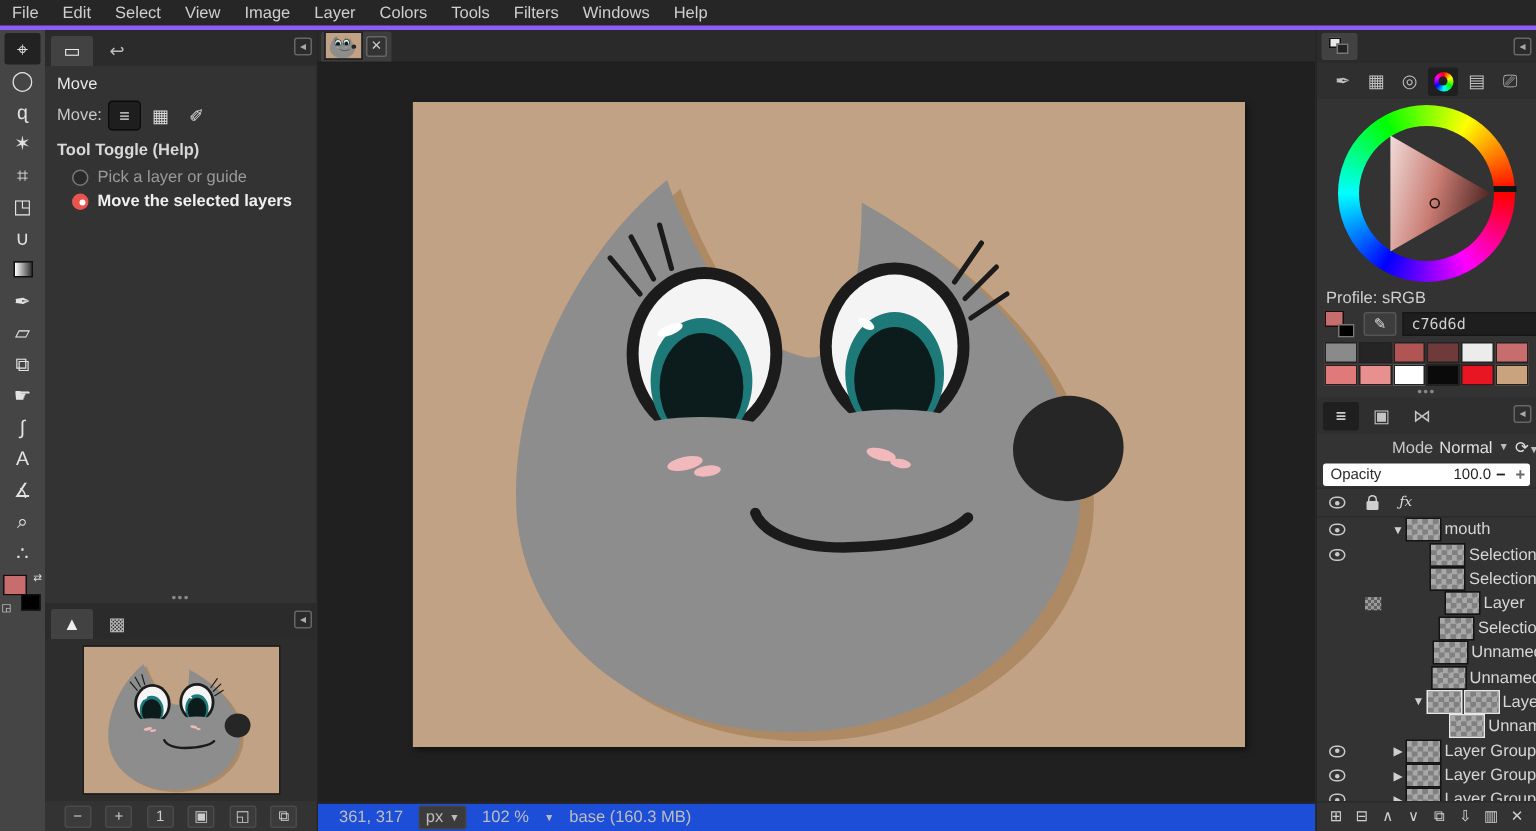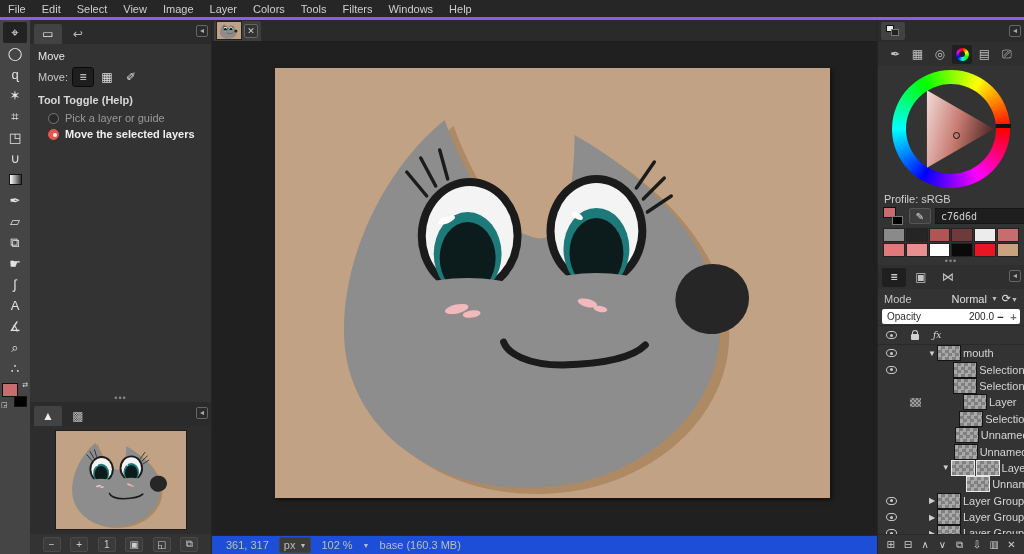--- a/index.html
+++ b/index.html
@@ -107,21 +107,21 @@
   #hex-field { flex:1; height:16px; background:#1e1e1e; border:1px solid #161616; color:#cfcfcf;
     font-family:"DejaVu Sans Mono",monospace; font-size:10px; padding:0 5px; }
   #palette { padding:0 5px; flex:none; }
   .pal-row { display:flex; gap:1px; margin-bottom:1px; }
   .pal-swatch { width:22.5px; height:14px; border:1px solid #222; }
 
   #layers-tabs { height:24px; background:#2f2f2f; display:flex; align-items:center; padding:0 4px; gap:3px; position:relative; flex:none; }
   .ltab { width:24px; height:19px; display:flex; align-items:center; justify-content:center; color:#c4c4c4; font-size:12px; border-radius:2px; }
   .ltab.selected { background:#1f1f1f; color:#fff; }
   #mode-row { height:19px; display:flex; align-items:center; padding:0 6px; gap:4px; flex:none; }
-  #mode-row .lbl { flex:1; }
+  #mode-row .lbl { flex:1;margin-left:44px; }
   #mode-row .val { color:#e0e0e0; }
   #opacity-row { height:15px; margin:1px 4px; background:#ffffff; border-radius:2px; position:relative; display:flex; align-items:center; flex:none; }
   #opacity-row .olbl { padding-left:5px; color:#2b2b2b; font-size:10px; flex:1; }
   #opacity-row .oval { color:#1e1e1e; font-size:10px; }
   .spin { width:13px; text-align:center; color:#222; font-weight:bold; }
   #lock-header { height:20px; border-top:1px solid #2a2a2a; border-bottom:1px solid #2a2a2a;
     display:flex; align-items:center; gap:14px; padding:0 8px; flex:none; }
 
   #layer-list { flex:1; overflow:hidden; display:flex; flex-direction:column; }
   .layer-row { height:16.4px; display:flex; align-items:center; flex:none; position:relative; }
@@ -378,21 +378,21 @@
       <span class="dock-menu-btn">◂</span>
   </div>
   <div id="mode-row">
     <span class="lbl">Mode</span>
     <span class="val">Normal</span>
     <span class="caret">▼</span>
     <span style="color:#ddd">⟳<span class="caret">▼</span></span>
   </div>
   <div id="opacity-row">
     <span class="olbl">Opacity</span>
-    <span class="oval">200.0</span>
+    <span class="oval">100.0</span>
     <span class="spin">−</span>
     <span class="spin" style="color:#6b6b6b">+</span>
   </div>
   <div id="lock-header">
     <span class="eye-ico"></span>
     <span class="lock-ico"></span>
     <span class="fx-ico">ƒx</span>
   </div>
   <div id="layer-list">
       <div class="layer-row">

